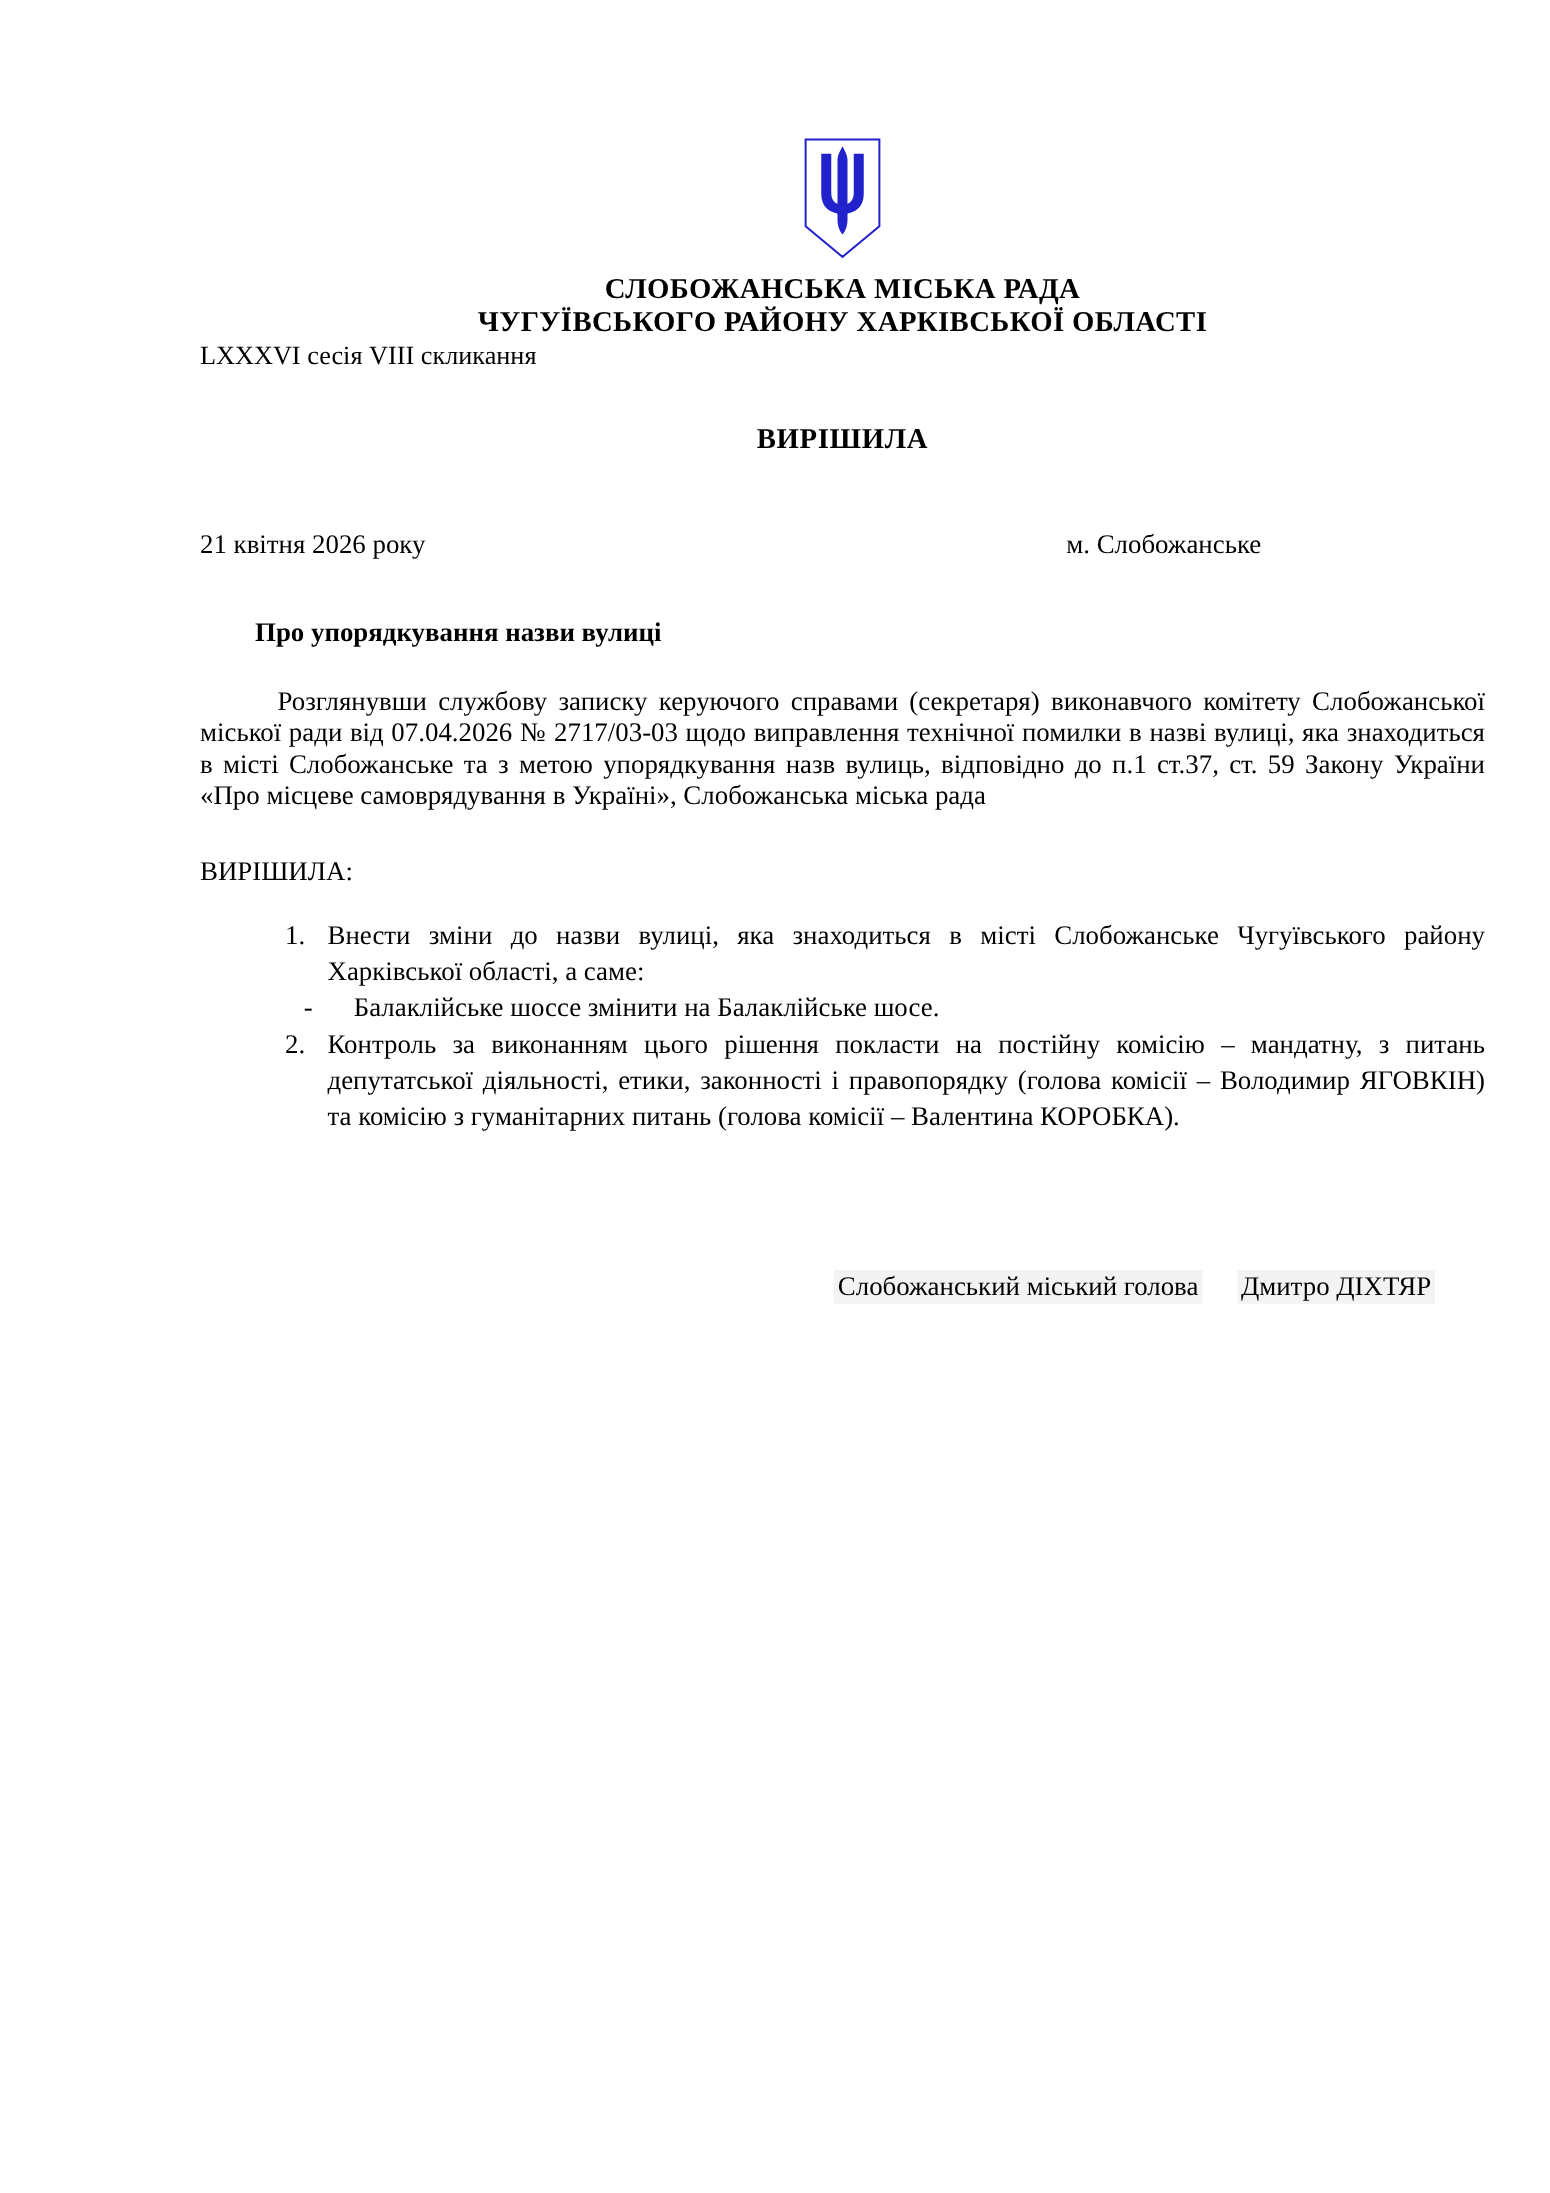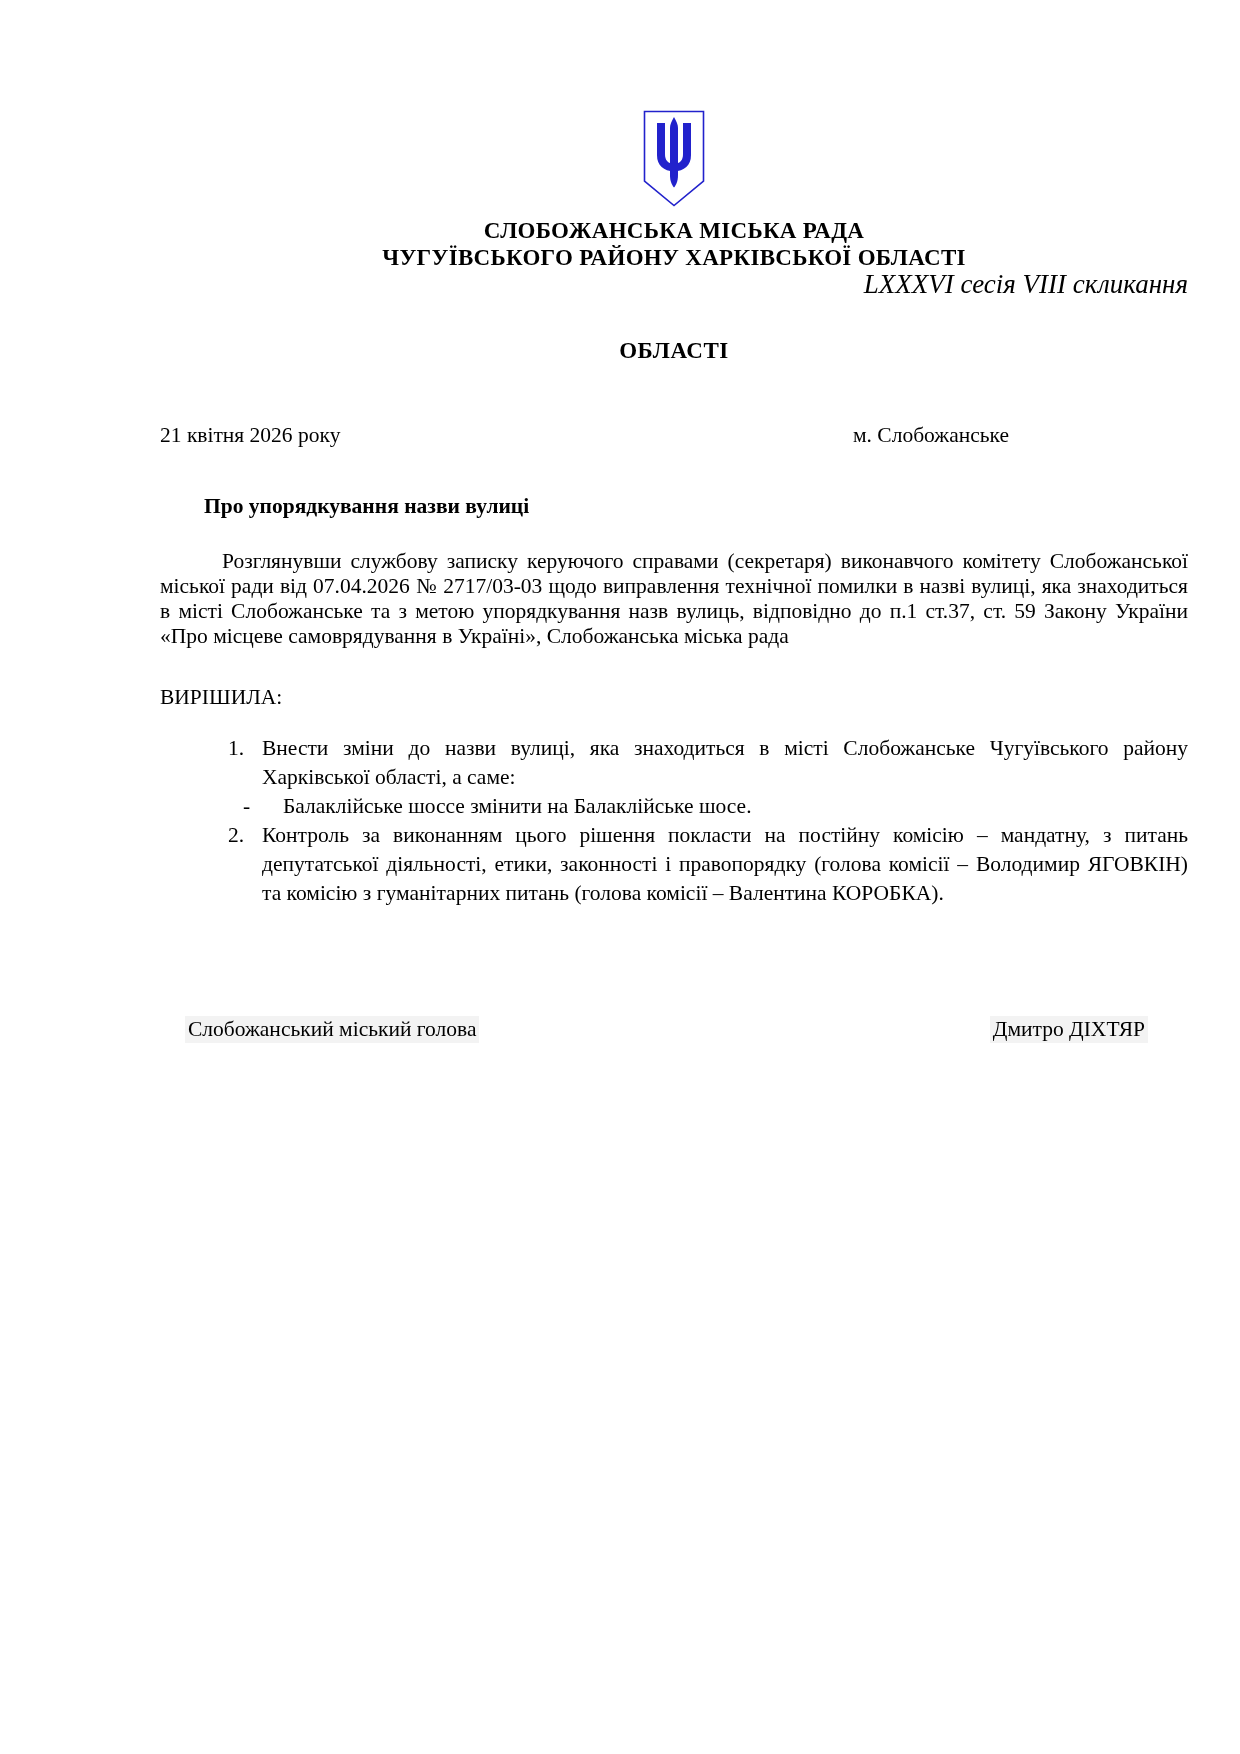--- a/index.html
+++ b/index.html
@@ -21,24 +21,23 @@
   .emblem-wrap svg { display: block; }
 
   .org1, .org2 {
     text-align: center;
     font-weight: bold;
     font-size: 23px;
     line-height: 27px;
     letter-spacing: 0.3px;
   }
   .session {
-    text-align: right;
-    font-size: 27px;
+    text-align: left;
+    font-size: 21px;
     line-height: 27px;
-    font-style: italic;
   }
   .doc-type {
     text-align: center;
     font-weight: bold;
     font-size: 23px;
     margin-top: 40px;
     letter-spacing: 0.5px;
   }
 
   .meta-row {
@@ -91,25 +90,26 @@
     text-align: left;
   }
   .sub-item .dash {
     position: absolute;
     left: 83px;
     top: 0;
   }
 
   .signature-row {
     display: flex;
-    justify-content: space-between;
+    justify-content: flex-end;
     align-items: baseline;
     margin-top: 108px;
     padding: 0 40px 0 25px;
     font-size: 21.5px;
+    gap: 28px;
   }
   .sig-bg {
     background: #f3f3f3;
     padding: 1px 3px;
   }
 </style>
 </head>
 <body>
 
 <div class="page">
@@ -124,21 +124,21 @@
           <path d="M49,13 h-8 v31 c0,6.2 -2.6,9.2 -9,10.2 v7.2 c10.2,-0.6 17,-5.8 17,-16.2 z"></path>
           <path d="M28,56 h8 v9 c0,6 -1.5,9.4 -4,12.6 c-2.5,-3.2 -4,-6.6 -4,-12.6 z"></path>
         </g>
       </svg>
     </div>
 
     <div class="org1">СЛОБОЖАНСЬКА МІСЬКА РАДА</div>
     <div class="org2">ЧУГУЇВСЬКОГО РАЙОНУ ХАРКІВСЬКОЇ ОБЛАСТІ</div>
     <div class="session">LXXXVI сесія VIII скликання</div>
 
-    <div class="doc-type">ОБЛАСТІ</div>
+    <div class="doc-type">ВИРІШИЛА</div>
 
     <div class="meta-row">
       <div class="meta-date">21 квітня 2026 року</div>
       <div class="meta-place">м. Слобожанське</div>
     </div>
 
     <div class="subject">Про упорядкування назви вулиці</div>
 
     <p class="preamble">Розглянувши службову записку керуючого справами (секретаря) виконавчого комітету Слобожанської міської ради від 07.04.2026 № 2717/03-03 щодо виправлення технічної помилки в назві вулиці, яка знаходиться в місті Слобожанське та з метою упорядкування назв вулиць, відповідно до п.1 ст.37, ст. 59 Закону України «Про місцеве самоврядування в Україні», Слобожанська міська рада</p>
 

